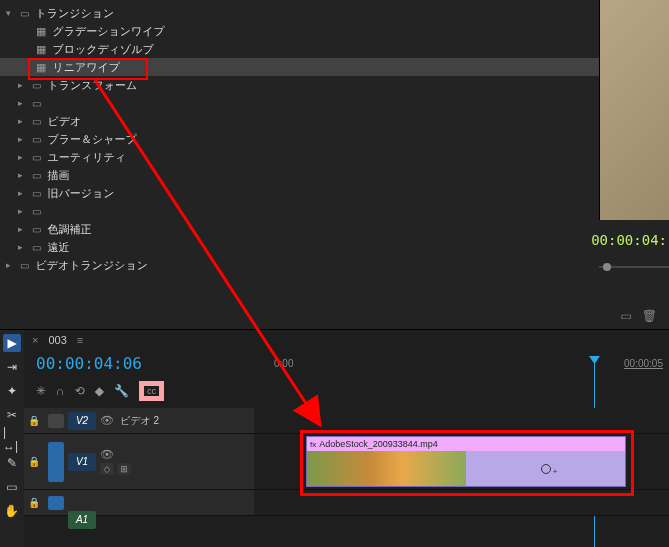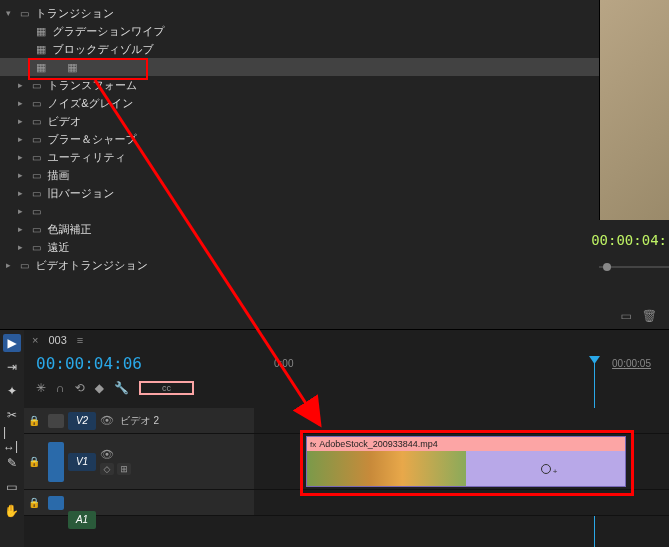--- a/index.html
+++ b/index.html
@@ -47,21 +47,21 @@
 .track-tag.audio { background: #2a5a3a; margin-top: 34px; }
 .track-name { font-size: 10px; color: #ccc; flex: 1; }
 .track-toggle { width: 16px; height: 14px; background: #444; border-radius: 2px; }
 .track-eye { width: 16px; color: #999; font-size: 11px; }
 .track-icons { display: flex; gap: 3px; }
 .track-icon-sm { width: 14px; height: 12px; display: flex; align-items: center; justify-content: center; color: #999; font-size: 9px; background: #333; border-radius: 2px; }
 .tracks-area { position: absolute; left: 230px; right: 0; top: 78px; bottom: 0; }
 .track-lane { height: 26px; border-bottom: 1px solid #111; background: #1e1e1e; position: relative; }
 .track-lane.tall { height: 56px; }
 .clip { position: absolute; top: 2px; bottom: 2px; background: #a89ad8; border: 1px solid #7868b8; overflow: hidden; }
-.clip-header { background: #fca5a5; height: 14px; font-size: 9px; color: #222; padding: 0 3px; display: flex; align-items: center; gap: 3px; }
+.clip-header { background: #f0abfc; height: 14px; font-size: 9px; color: #222; padding: 0 3px; display: flex; align-items: center; gap: 3px; }
 .clip-body { display: flex; height: calc(100% - 14px); }
 .clip-thumb { width: 50%; background: linear-gradient(90deg, #7a9a4a 0%, #c88a3a 40%, #e8a84a 60%, #8aaa5a 100%); position: relative; }
 .clip-effect { width: 50%; background: #b8a8e8; display: flex; align-items: center; justify-content: center; }
 .clip-effect-marker { width: 10px; height: 10px; border: 1px solid #333; border-radius: 50%; position: relative; }
 .clip-effect-marker::after { content: '+'; position: absolute; right: -8px; top: 2px; font-size: 8px; color: #333; }
 .red-box-clip { position: absolute; border: 3px solid #f00; pointer-events: none; }
 .sub-toolbar { display: flex; align-items: center; gap: 6px; padding: 2px 8px; font-size: 10px; color: #999; }
 .sub-toolbar .btn { background: #333; padding: 1px 4px; border-radius: 2px; }
 </style>
 </head>
@@ -79,31 +79,31 @@
       <span class="tree-label">グラデーションワイプ</span>
       <span class="badge-col">▦</span>
     </div>
     <div class="tree-row indent2">
       <span class="effect-icon">▦</span>
       <span class="tree-label">ブロックディゾルブ</span>
       <span class="badge-col">▦</span>
     </div>
     <div class="tree-row indent2 selected">
       <span class="effect-icon">▦</span>
+      <span class="tree-label">リニアワイプ</span>
       <span class="badge-col">▦</span>
     </div>
     <div class="tree-row indent1">
       <span class="chevron">▸</span>
       <span class="folder-icon">▭</span>
       <span class="tree-label">トランスフォーム</span>
     </div>
     <div class="tree-row indent1">
       <span class="chevron">▸</span>
       <span class="folder-icon">▭</span>
-      <span class="tree-label">ノイズ&amp;グレイン</span>
     </div>
     <div class="tree-row indent1">
       <span class="chevron">▸</span>
       <span class="folder-icon">▭</span>
       <span class="tree-label">ビデオ</span>
     </div>
     <div class="tree-row indent1">
       <span class="chevron">▸</span>
       <span class="folder-icon">▭</span>
       <span class="tree-label">ブラー＆シャープ</span>
@@ -178,30 +178,30 @@
       <span>003</span>
       <span class="close">≡</span>
     </div>
     <div class="timecode-main">00:00:04:06</div>
     <div class="timeline-toolbar">
       <span class="icon">✳</span>
       <span class="icon">∩</span>
       <span class="icon">⟲</span>
       <span class="icon">◆</span>
       <span class="icon">🔧</span>
-      <span class="icon" style="border:2px solid #fca5a5;padding:0 21px;font-size:9px;">cc</span>
+      <span class="icon" style="border:5px solid #fca5a5;padding:0 3px;font-size:9px;">cc</span>
     </div>
     <div class="sub-toolbar" style="position:absolute;left:100px;top:78px;">
       <span class="btn">▭</span>
       <span class="btn">⊟</span>
     </div>
 
     <div class="ruler">
       <span class="ruler-mark" style="left:20px;">0:00</span>
-      <span class="ruler-mark" style="right:18px;text-decoration:underline;">00:00:05</span>
+      <span class="ruler-mark" style="right:6px;text-decoration:underline;">00:00:05</span>
     </div>
     <div class="playhead" style="left:570px;"></div>
 
     <div class="track-headers">
       <div class="track-row">
         <span class="track-lock">🔒</span>
         <span class="track-toggle"></span>
         <span class="track-tag">V2</span>
         <span class="track-eye">👁</span>
         <span class="track-name">ビデオ 2</span>

